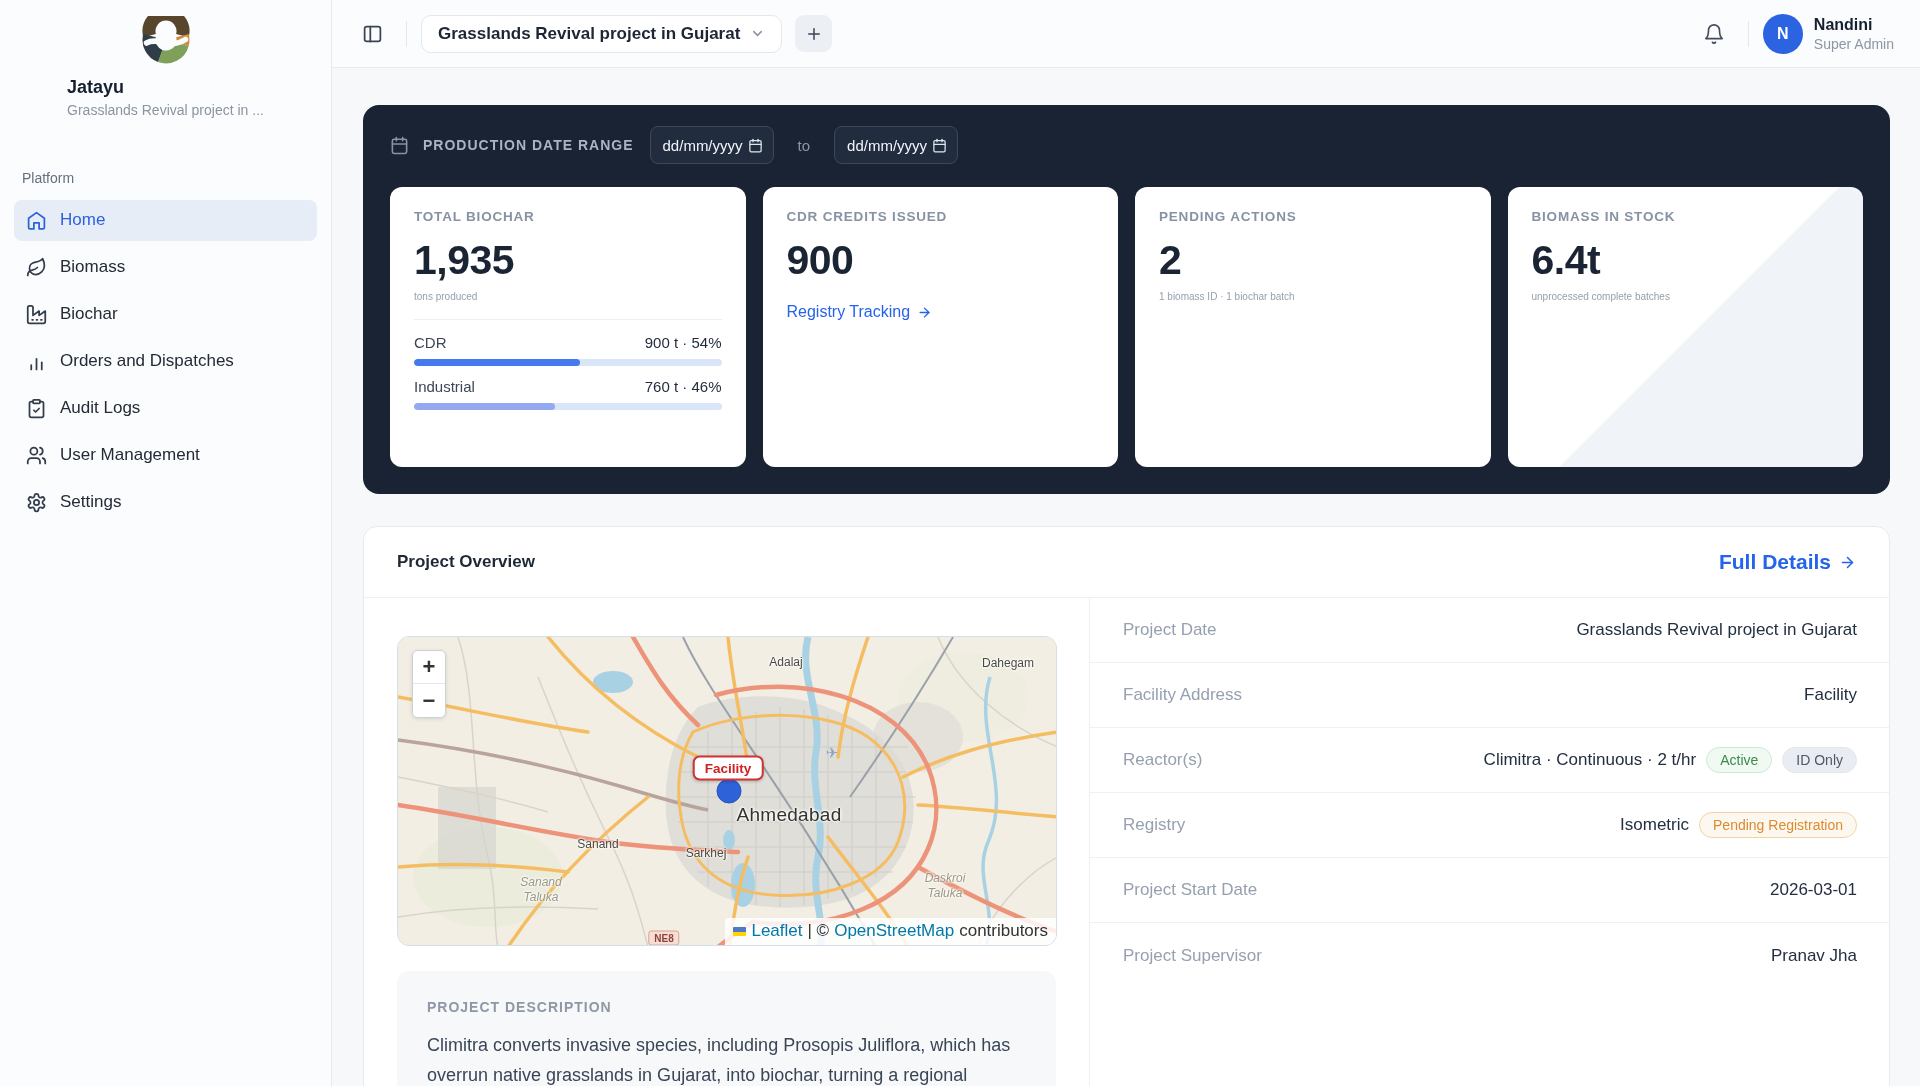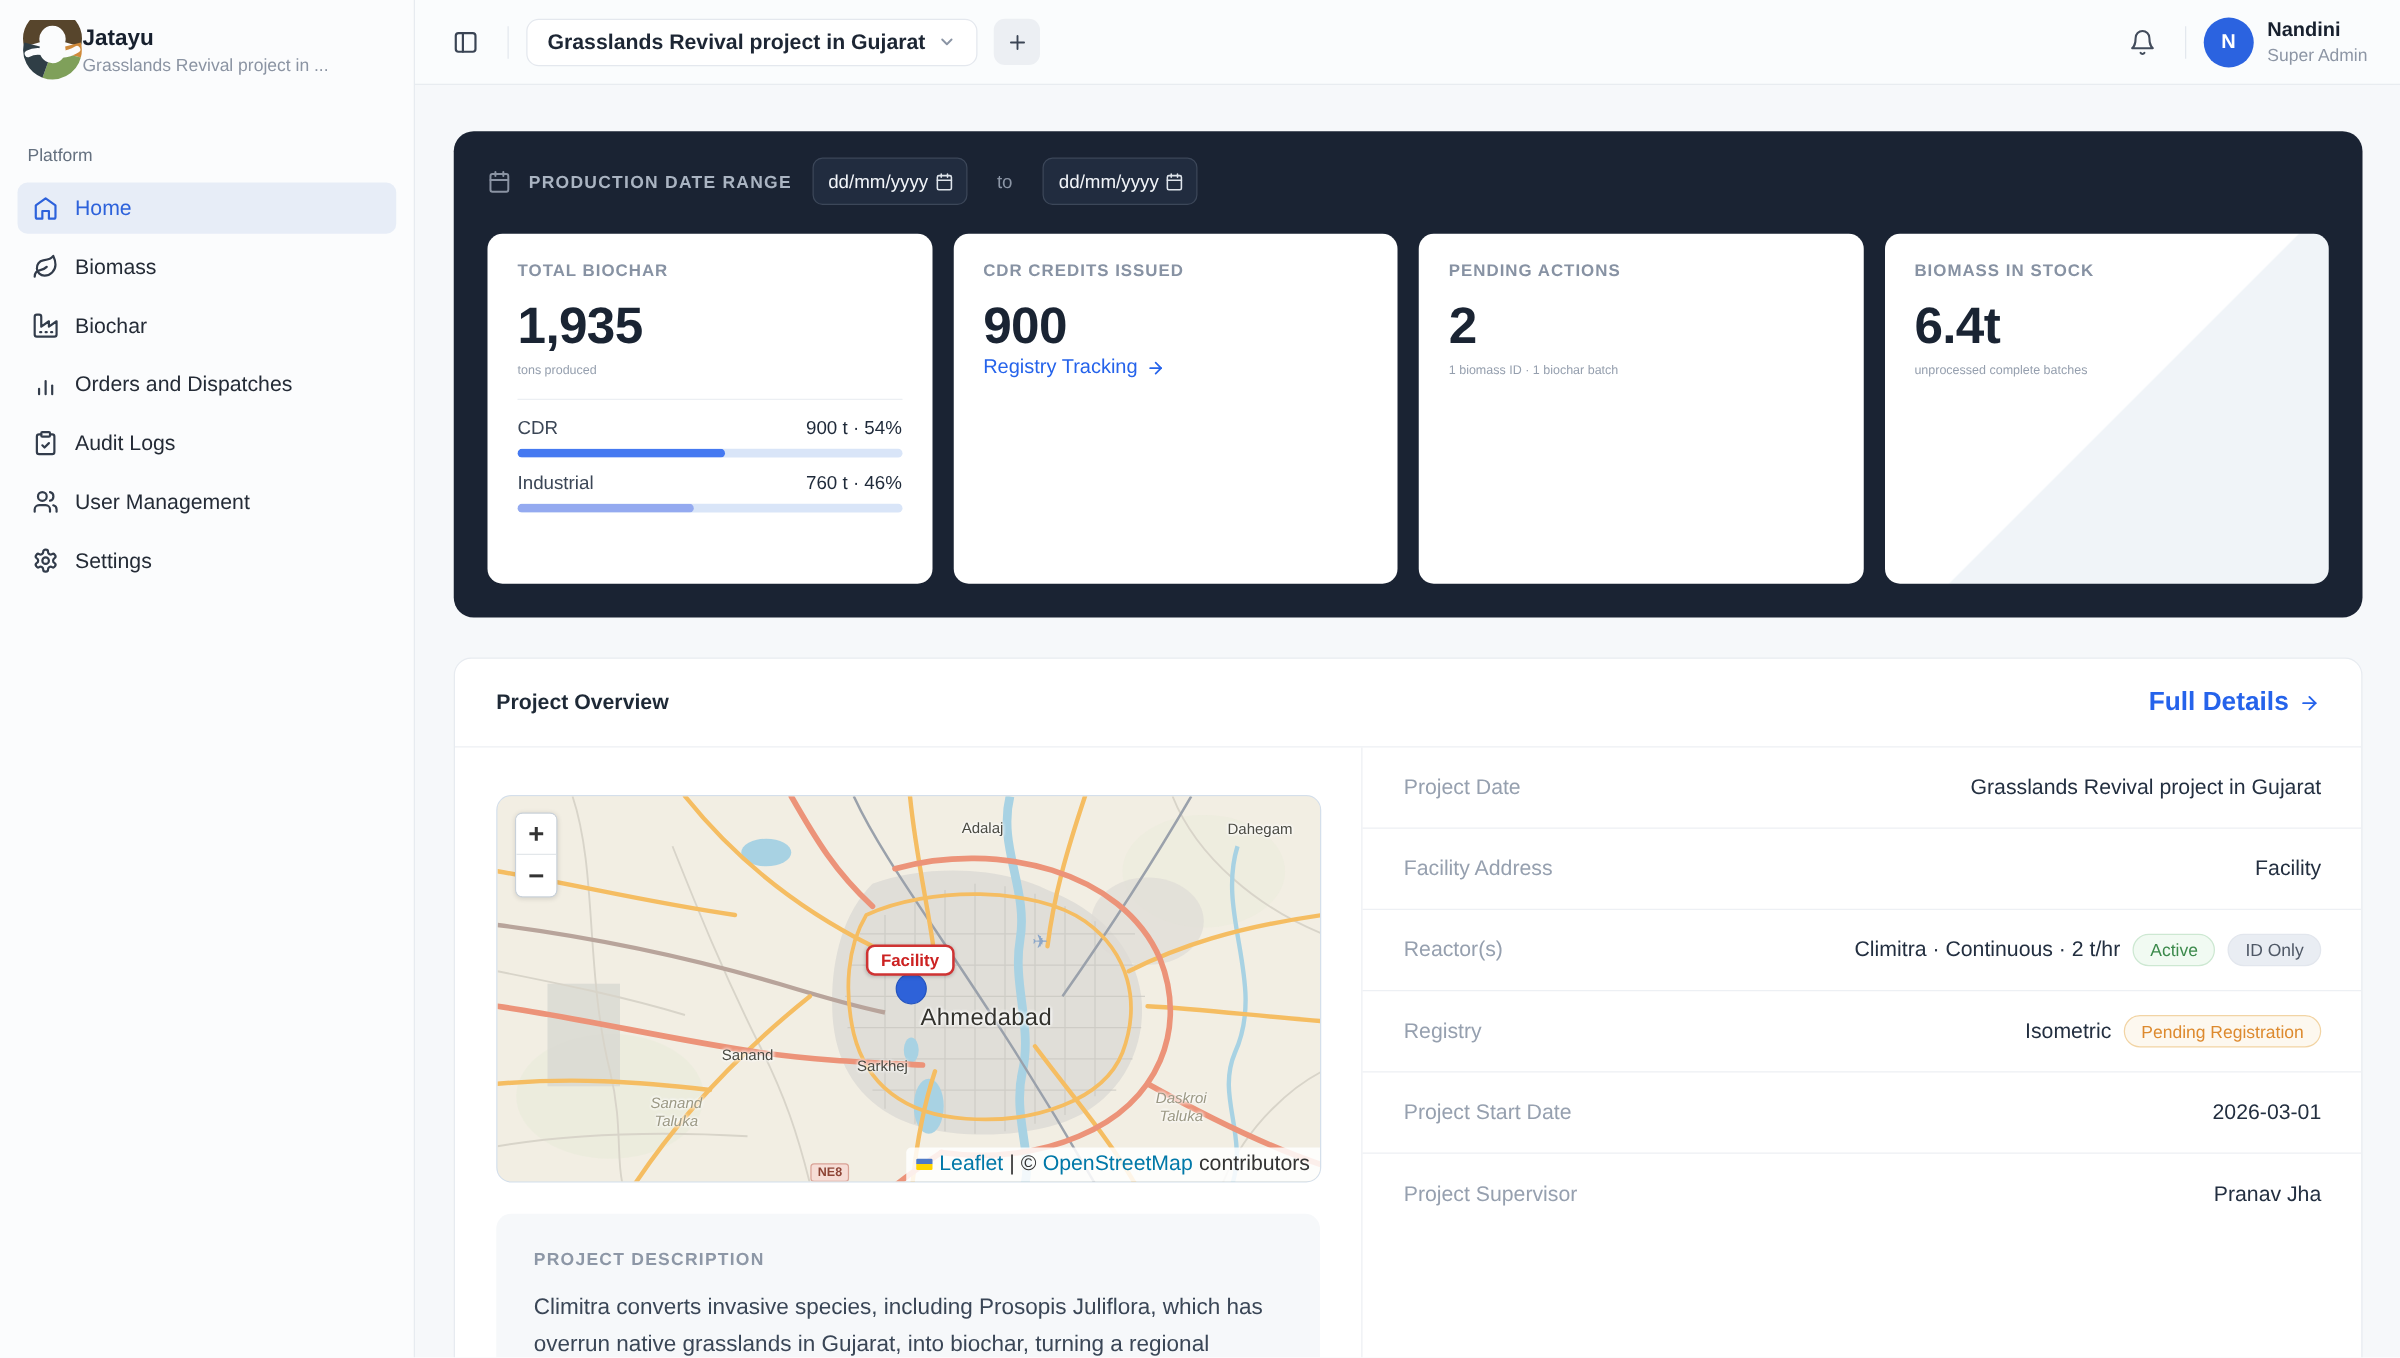--- a/index.html
+++ b/index.html
@@ -12,21 +12,21 @@
   }
   svg { display: block; }
 
   
   .sidebar {
     width: 332px; min-width: 332px; height: 100%;
     background: #fbfcfd;
     border-right: 1px solid #e7ebf0;
     padding: 12px 14px;
   }
-  .brand { display: flex; align-items: center; padding: 4px 4px 10px; }
+  .brand { display: flex; align-items: center; gap: 13px; padding: 4px 4px 10px; flex-direction: column; }
   .brand-logo { width: 48px; height: 48px; }
   .brand-title { font-size: 18px; font-weight: bold; color: #17202e; line-height: 1.2; }
   .brand-sub { font-size: 14px; color: #8b94a3; margin-top: 3px; white-space: nowrap; overflow: hidden; max-width: 220px; }
   .section-label { font-size: 14px; color: #64707f; margin: 42px 8px 14px; }
   .nav-item {
     display: flex; align-items: center; gap: 13px;
     height: 41px; padding: 0 12px; margin-bottom: 6px;
     border-radius: 8px; font-size: 17px; color: #242b36; cursor: pointer;
   }
   .nav-item .ic { width: 21px; height: 21px; color: #323c4b; }
@@ -84,21 +84,21 @@
   .dp-to { color: #8b95a5; font-size: 15px; margin: 0 10px; }
   .cards { display: grid; grid-template-columns: repeat(4, 1fr); gap: 17px; }
   .card {
     background: #ffffff; border-radius: 12px; height: 280px; padding: 22px 24px;
     position: relative;
   }
   .card.gradient { background: linear-gradient(135deg, #ffffff 52%, #f0f4f8 52.3%); }
   .card-label { font-size: 13.5px; letter-spacing: .8px; color: #8792a3; font-weight: bold; }
   .card-value { font-size: 41px; font-weight: bold; color: #1a2433; margin-top: 13px; letter-spacing: -0.5px; }
   .card-sub { font-size: 10px; color: #959fae; margin-top: 7px; }
-  .card-link { display: inline-flex; align-items: center; gap: 7px; margin-top: 1px;
+  .card-link { display: inline-flex; align-items: center; gap: 7px; margin-top: 19px;
     color: #2563eb; font-size: 16px; font-weight: 500; text-decoration: none; cursor: pointer; }
   .card hr { border: none; border-top: 1px solid #eceff3; margin: 17px 0 14px; }
   .bk-row { display: flex; justify-content: space-between; font-size: 15px; margin-top: 2px; }
   .bk-name { color: #3b4656; }
   .bk-detail { color: #1f2a3a; }
   .bar-track { height: 7px; border-radius: 4px; background: #d9e5f8; margin: 8px 0 12px; overflow: hidden; }
   .bar-fill { height: 100%; border-radius: 4px; }
   .bar-fill.cdr { background: #4579f1; }
   .bar-fill.industrial { background: #94aaf0; }
 

